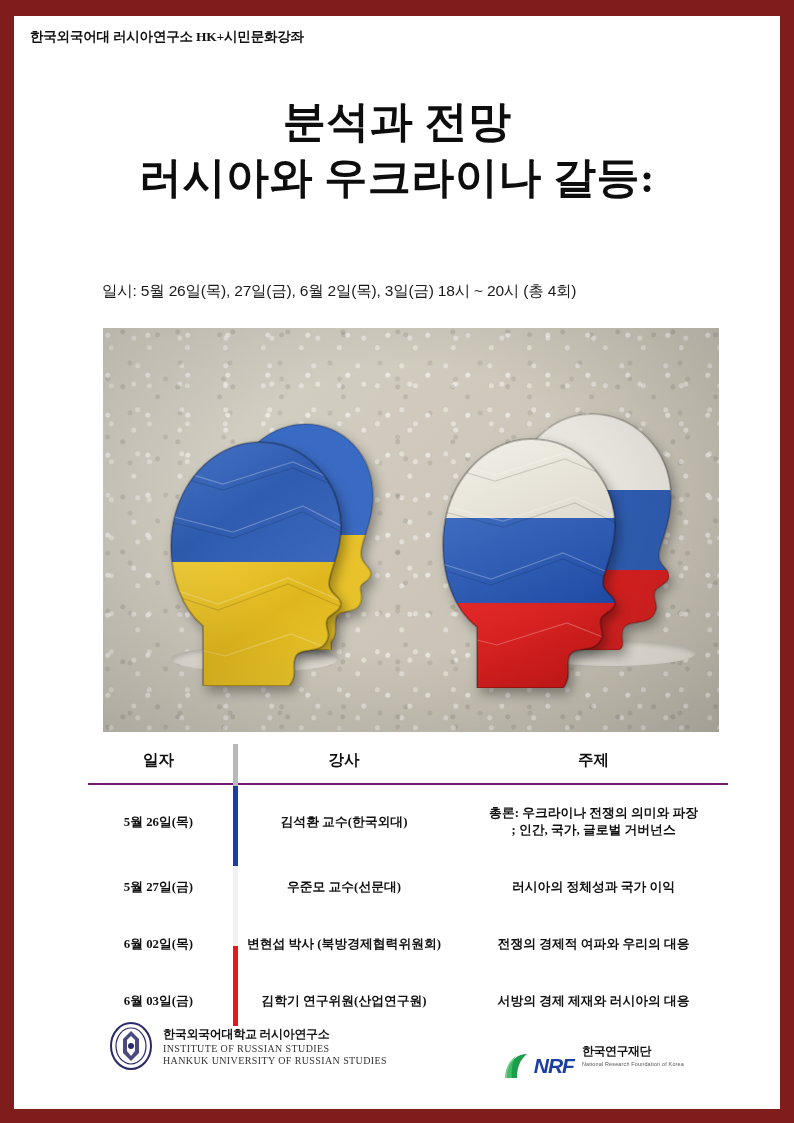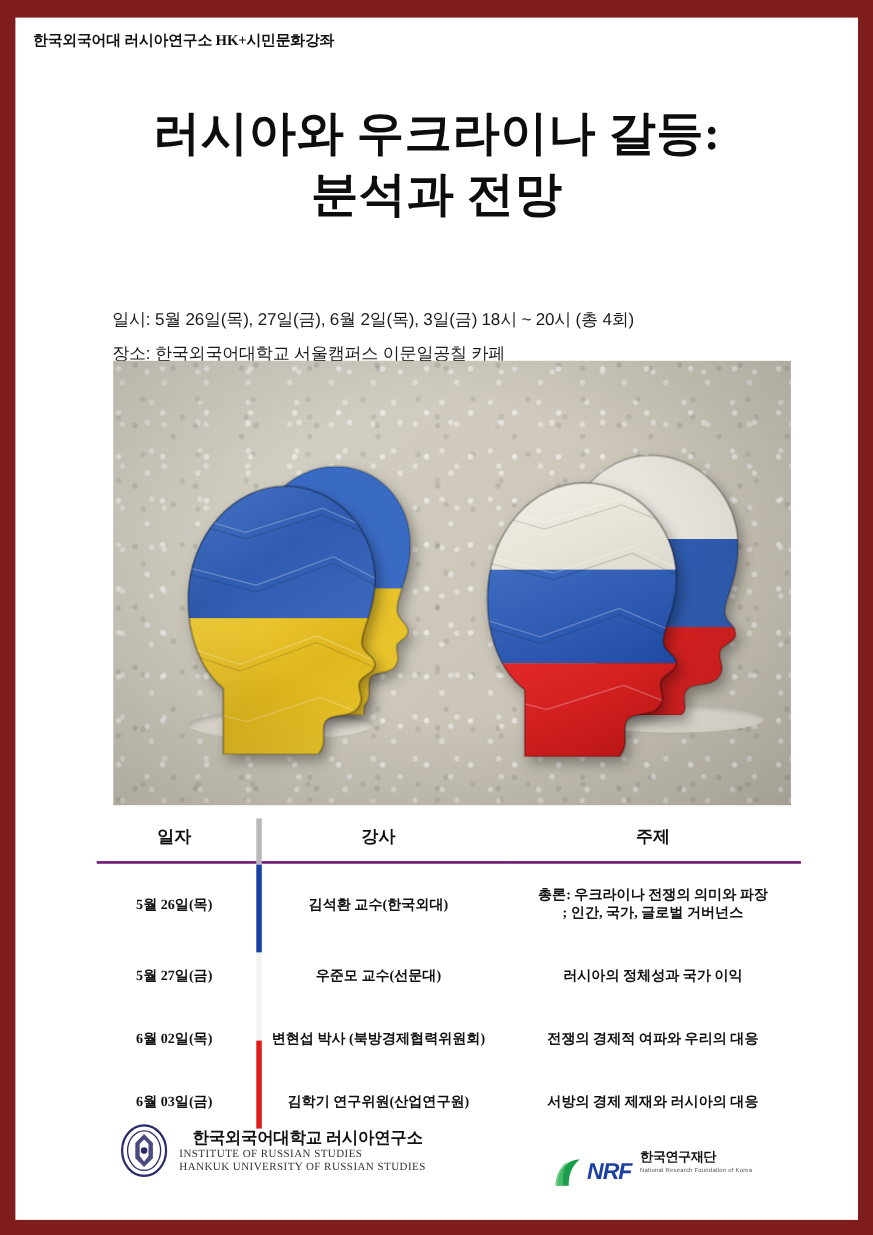--- a/index.html
+++ b/index.html
@@ -214,24 +214,23 @@
     align-items: center;
     gap: 9px;
   }
   .crest {
     width: 46px;
     height: 50px;
   }
   .logo-left-text .l1 {
     font-family: "Liberation Serif", serif;
     font-weight: bold;
-    font-size: 15px;
+    font-size: 12px;
     color: #111;
     letter-spacing: -0.3px;
-    margin-left: 12px;
   }
   .logo-left-text .l2,
   .logo-left-text .l3 {
     font-family: "Liberation Serif", serif;
     font-size: 10px;
     color: #333;
     letter-spacing: 0.4px;
     line-height: 12px;
   }
   .logo-right {
@@ -273,27 +272,26 @@
 </style>
 </head>
 <body>
 
 <div class="poster">
   <div class="sheet">
 
     <div class="org-line">한국외국어대 러시아연구소 HK+시민문화강좌</div>
 
     <div class="title-block">
+      <div class="title-line">분석과 전망</div>
       <div class="title-line">러시아와 우크라이나 갈등:</div>
-      <div class="title-line">분석과 전망</div>
     </div>
 
     <div class="info-block">
       <div class="info-line">일시: 5월 26일(목), 27일(금), 6월 2일(목), 3일(금) 18시 ~ 20시 (총 4회)</div>
-      <div class="info-line">장소: 한국외국어대학교 서울캠퍼스 이문일공칠 카페</div>
     </div>
 
     <div class="artwork">
       <div class="wall"></div>
 
       <div class="base-ellipse base-left"></div>
       <div class="base-ellipse base-right"></div>
 
       <svg class="head ua-back" viewBox="0 0 160 230">
         <defs>

